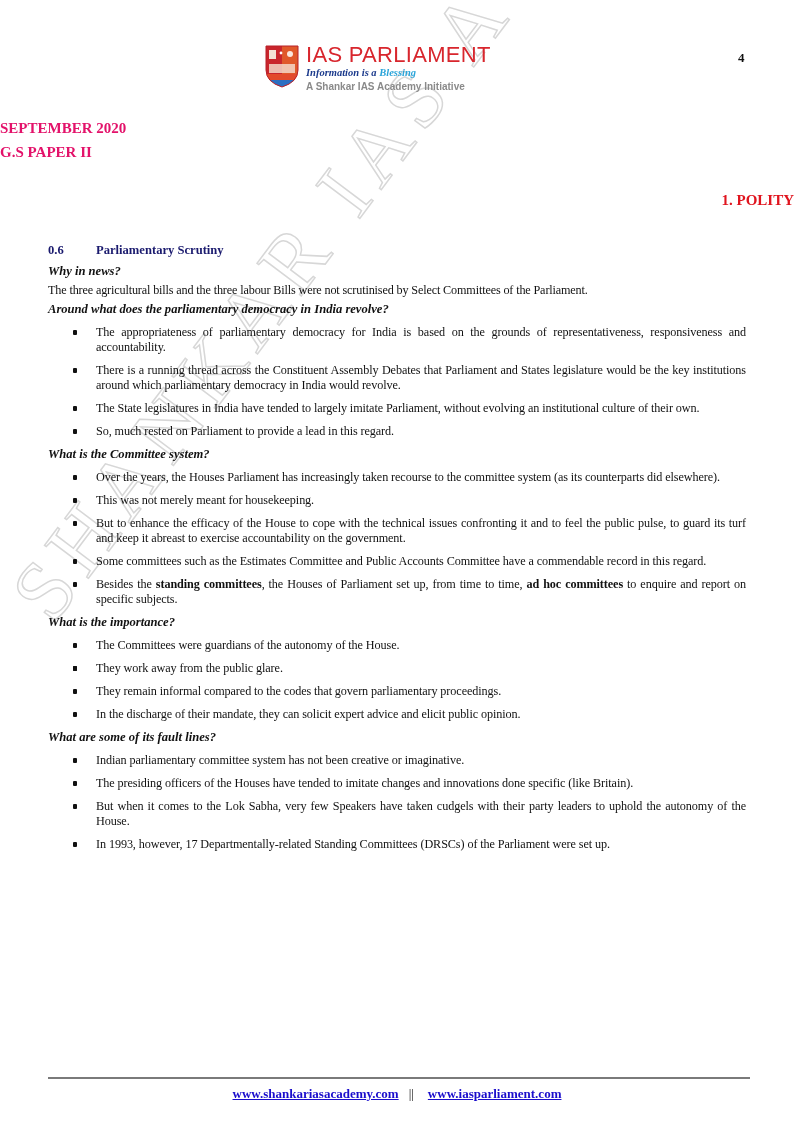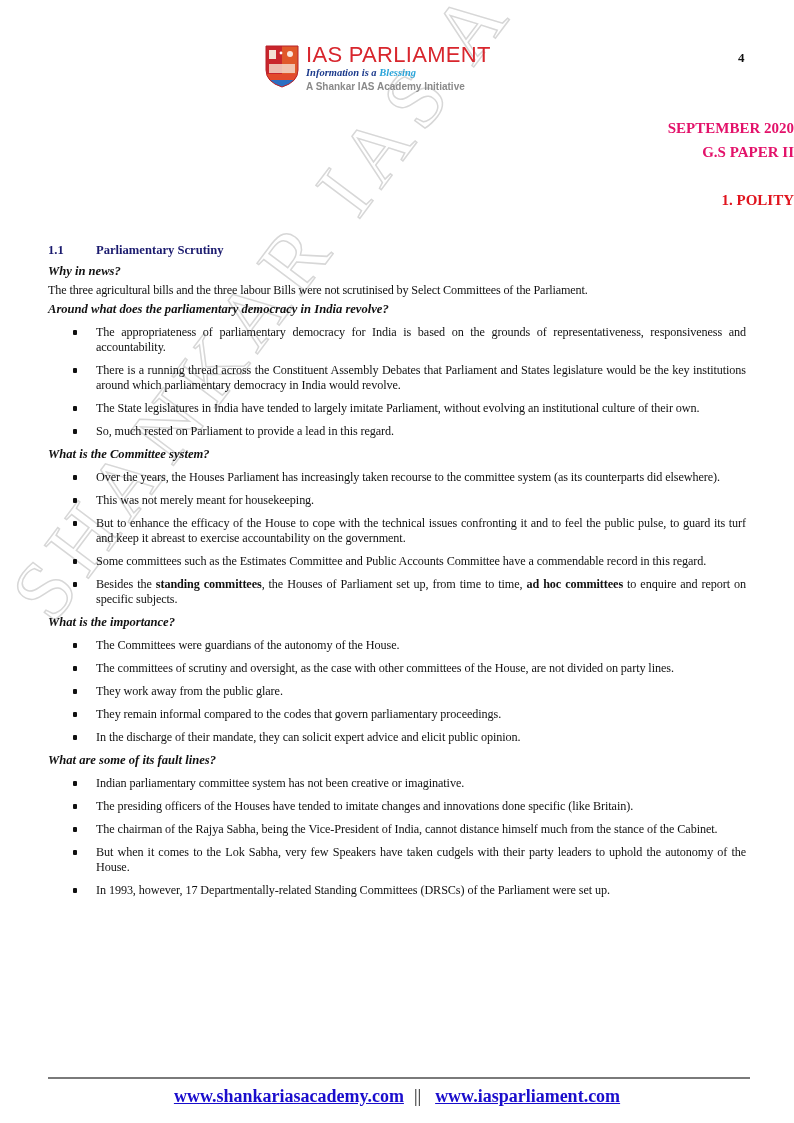--- a/index.html
+++ b/index.html
@@ -53,21 +53,21 @@
       font-family: "Liberation Sans", sans-serif;
       font-size: 10px; font-weight: bold; color: #8a8a8a; line-height: 13px;
       margin-top: 1px;
     }
     .page-number {
       position: absolute; left: 738px; top: 50px;
       font-size: 13px; font-weight: bold;
     }
 
     .title-block {
-      position: absolute; left: 0; right: 0; top: 116px; text-align: right;
+      position: absolute; left: 0; right: 0; top: 116px; text-align: left;
       font-weight: bold; color: #e3126a; font-size: 15px; line-height: 24px;
     }
     .section-title {
       position: absolute; left: 0; right: 0; top: 192px; text-align: right;
       font-weight: bold; color: #e0141e; font-size: 15px;
     }
 
     .content {
       position: absolute; left: 48px; top: 243px; width: 698px;
       font-size: 12.2px; line-height: 15px; z-index: 1;
@@ -91,21 +91,21 @@
       width: 4px; height: 5px; background: #111; border-radius: 1px;
     }
     b { font-weight: bold; }
 
     .footer-rule {
       position: absolute; left: 48px; top: 1077px; width: 702px; height: 2px;
       background: #7a7a7a;
     }
     .footer {
       position: absolute; left: 0; right: 0; top: 1086px; text-align: center;
-      font-size: 18px; font-weight: bold; color: #111;
+      font-size: 13px; font-weight: bold; color: #111;
     }
     .footer a { color: #1a0dcc; text-decoration: underline; }
     .footer .sep { margin: 0 14px 0 10px; font-weight: normal; }
   </style>
 </head>
 <body>
 
 <div class="page">
 
   <div class="watermark">SHANKAR IAS ACADEMY</div>
@@ -142,21 +142,21 @@
 
   <div class="title-block">
     <div>SEPTEMBER 2020</div>
     <div>G.S PAPER II</div>
   </div>
 
   <div class="section-title">1. POLITY</div>
 
   <div class="content">
     <div class="subsection">
-      <span class="num">1.1</span>
+      <span class="num">0.6</span>
       <span>Parliamentary Scrutiny</span>
     </div>
 
     <div class="q">Why in news?</div>
     <div class="para">The three agricultural bills and the three labour Bills were not scrutinised by Select Committees of the Parliament.</div>
 
     <div class="q">Around what does the parliamentary democracy in India revolve?</div>
     <ul class="bullets">
       <li><span class="dot"></span><span>The appropriateness of parliamentary democracy for India is based on the grounds of representativeness, responsiveness and accountability.</span></li>
       <li><span class="dot"></span><span>There is a running thread across the Constituent Assembly Debates that Parliament and States legislature would be the key institutions around which parliamentary democracy in India would revolve.</span></li>
@@ -169,31 +169,30 @@
       <li><span class="dot"></span><span>Over the years, the Houses Parliament has increasingly taken recourse to the committee system (as its counterparts did elsewhere).</span></li>
       <li><span class="dot"></span><span>This was not merely meant for housekeeping.</span></li>
       <li><span class="dot"></span><span>But to enhance the efficacy of the House to cope with the technical issues confronting it and to feel the public pulse, to guard its turf and keep it abreast to exercise accountability on the government.</span></li>
       <li><span class="dot"></span><span>Some committees such as the Estimates Committee and Public Accounts Committee have a commendable record in this regard.</span></li>
       <li><span class="dot"></span><span>Besides the </span><b>standing committees</b><span>, the Houses of Parliament set up, from time to time, </span><b>ad hoc committees</b><span> to enquire and report on specific subjects.</span></li>
     </ul>
 
     <div class="q">What is the importance?</div>
     <ul class="bullets">
       <li><span class="dot"></span><span>The Committees were guardians of the autonomy of the House.</span></li>
-      <li><span class="dot"></span><span>The committees of scrutiny and oversight, as the case with other committees of the House, are not divided on party lines.</span></li>
+      <li><span class="dot"></span></li>
       <li><span class="dot"></span><span>They work away from the public glare.</span></li>
       <li><span class="dot"></span><span>They remain informal compared to the codes that govern parliamentary proceedings.</span></li>
       <li><span class="dot"></span><span>In the discharge of their mandate, they can solicit expert advice and elicit public opinion.</span></li>
     </ul>
 
     <div class="q">What are some of its fault lines?</div>
     <ul class="bullets">
       <li><span class="dot"></span><span>Indian parliamentary committee system has not been creative or imaginative.</span></li>
       <li><span class="dot"></span><span>The presiding officers of the Houses have tended to imitate changes and innovations done specific (like Britain).</span></li>
-      <li><span class="dot"></span><span>The chairman of the Rajya Sabha, being the Vice-President of India, cannot distance himself much from the stance of the Cabinet.</span></li>
       <li><span class="dot"></span><span>But when it comes to the Lok Sabha, very few Speakers have taken cudgels with their party leaders to uphold the autonomy of the House.</span></li>
       <li><span class="dot"></span><span>In 1993, however, 17 Departmentally-related Standing Committees (DRSCs) of the Parliament were set up.</span></li>
     </ul>
   </div>
 
   <div class="footer-rule"></div>
   <div class="footer">
     <a>www.shankariasacademy.com</a><span class="sep">||</span><a>www.iasparliament.com</a>
   </div>
 </div>

